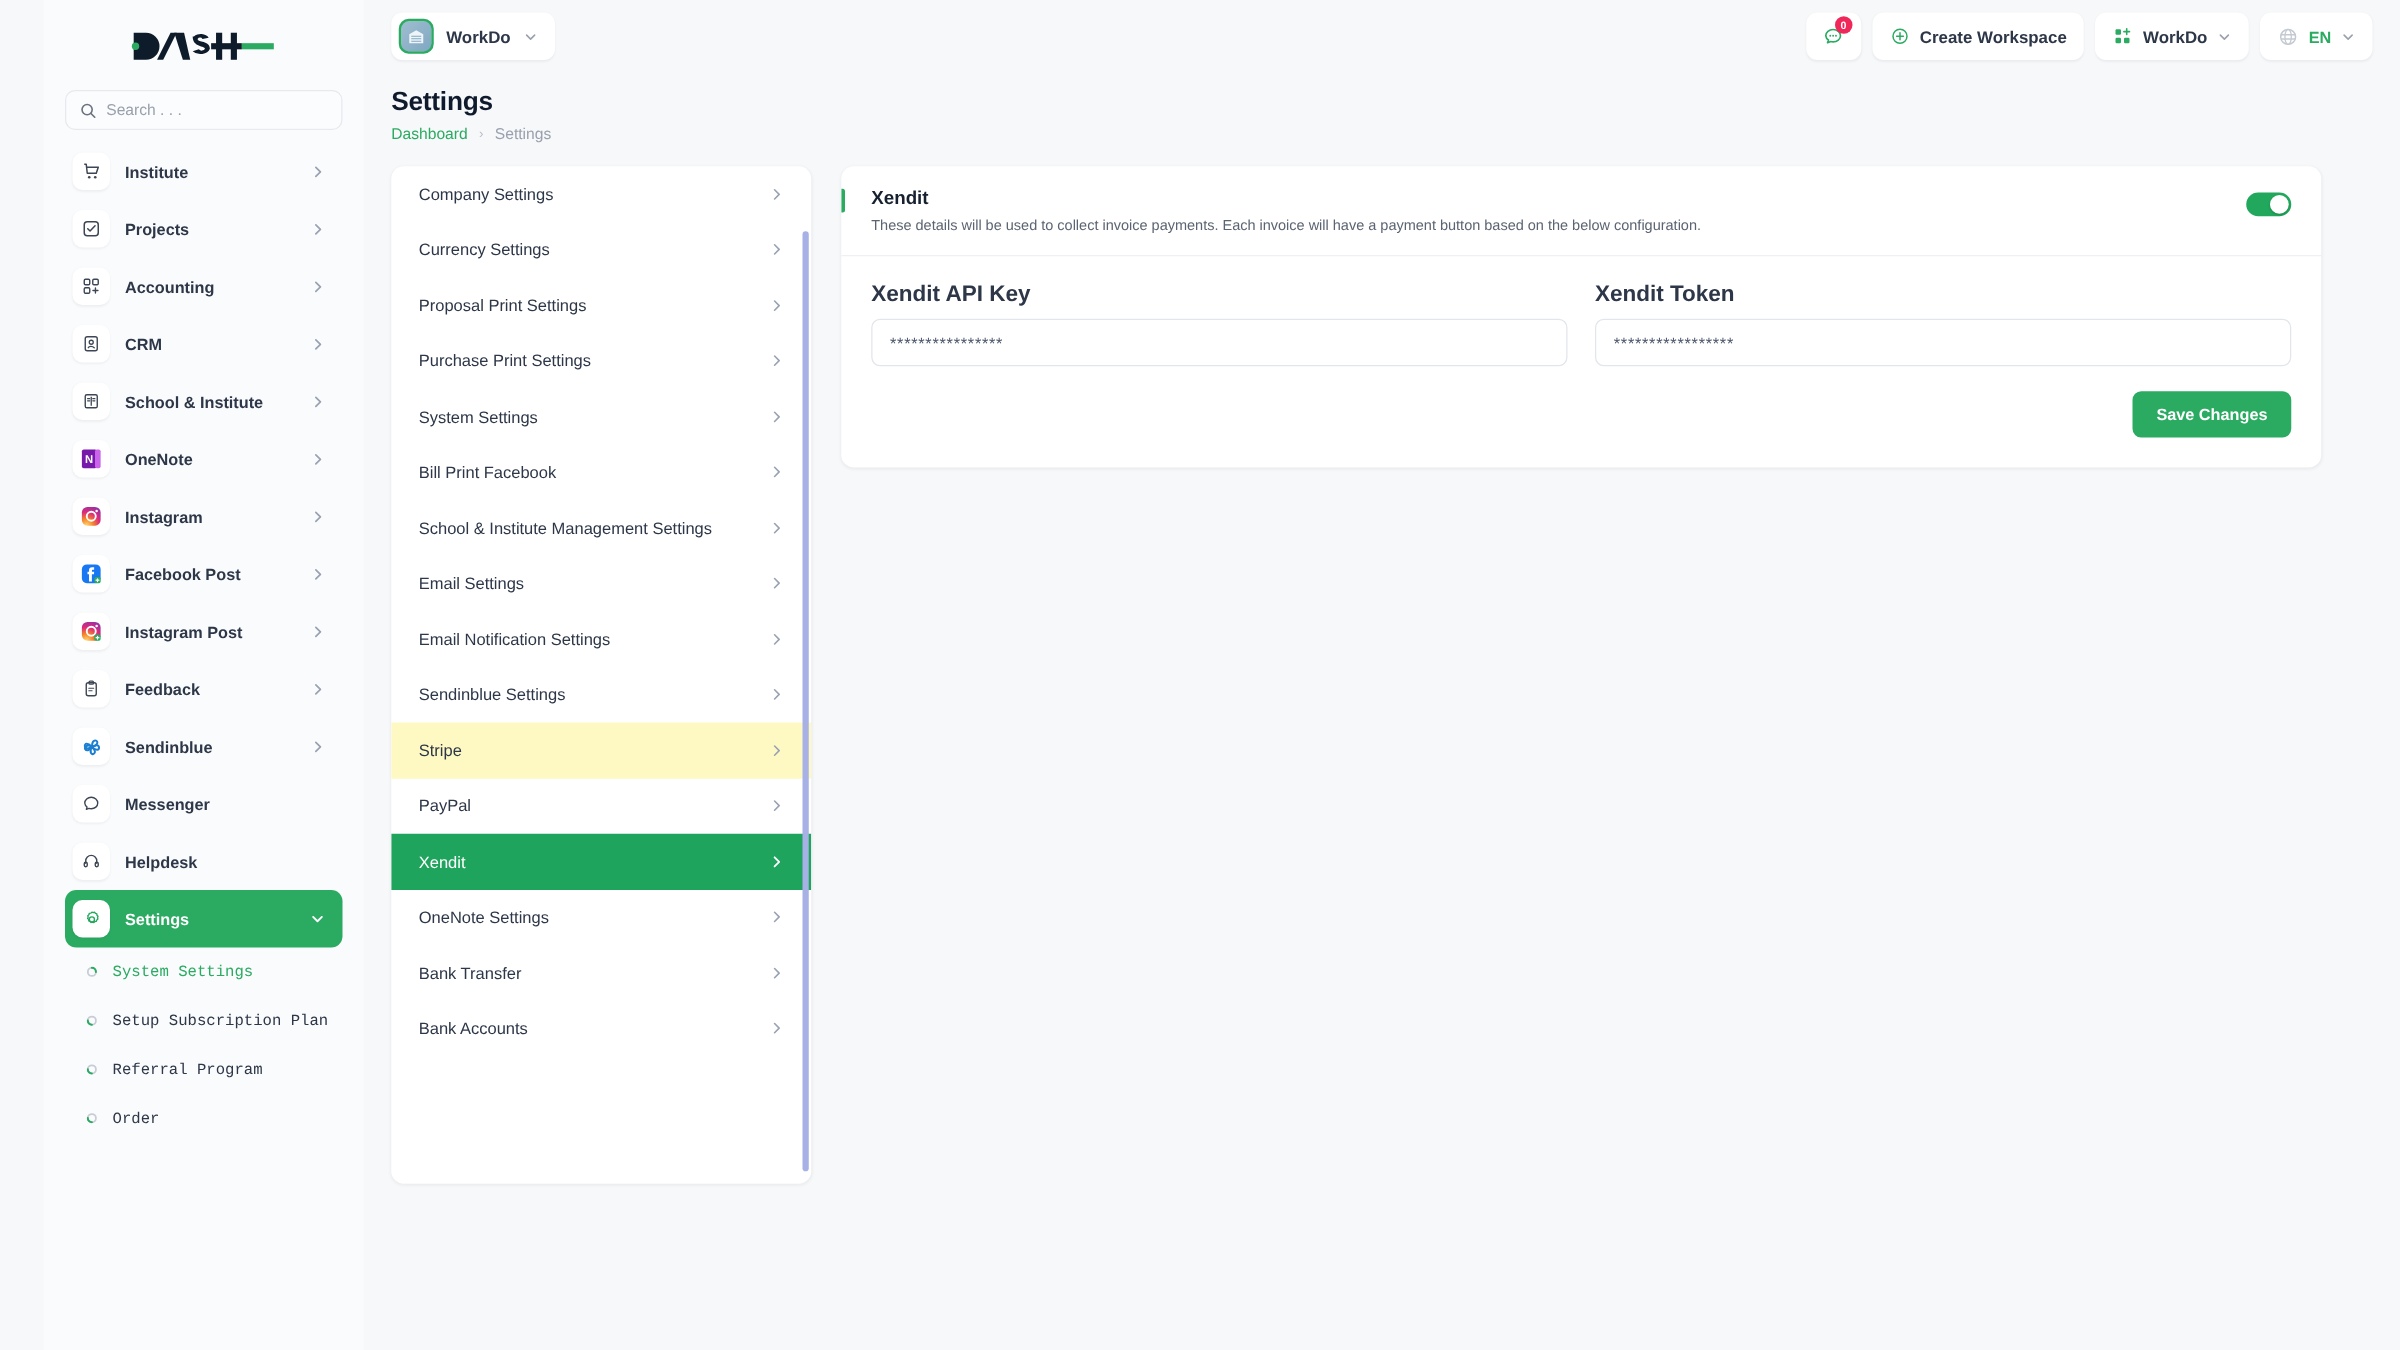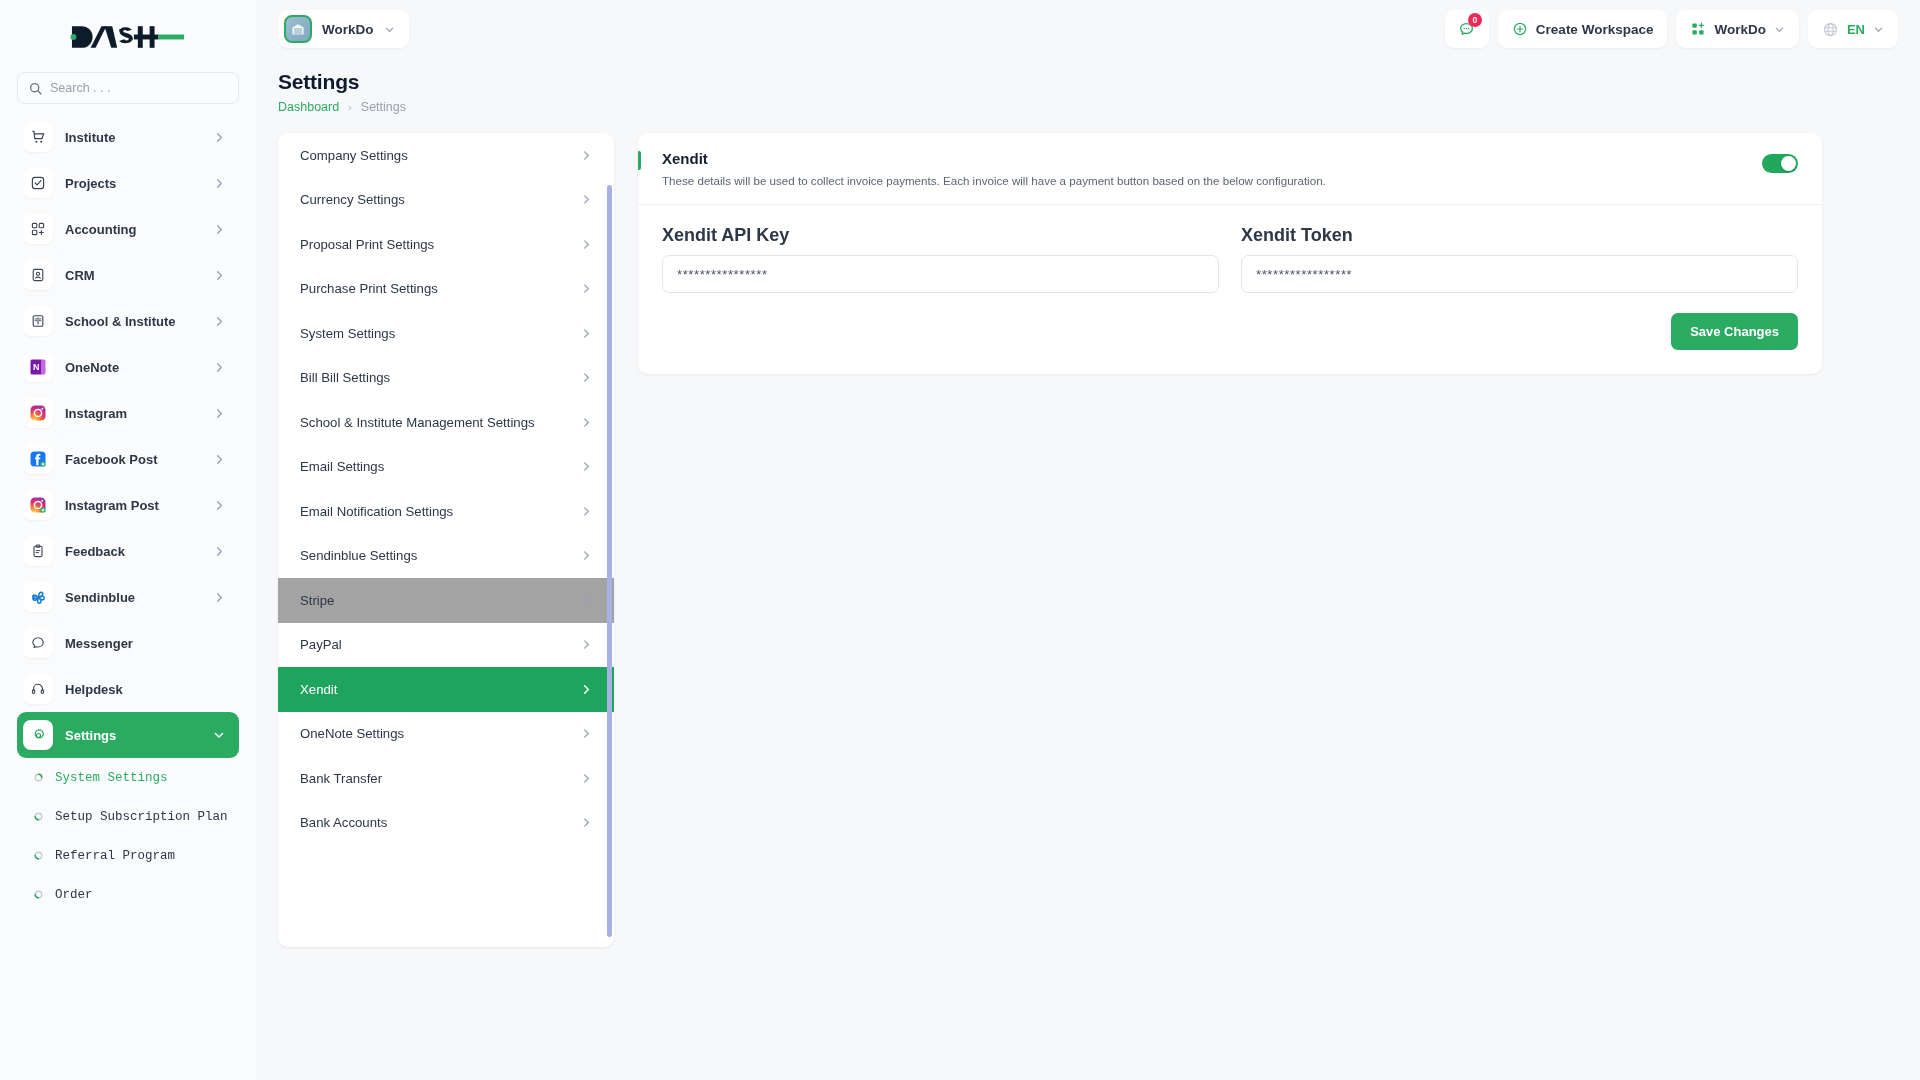--- a/index.html
+++ b/index.html
@@ -14,20 +14,21 @@
   
   .app { position: relative; width: 1920px; height: 1080px; display: flex; }
 
   
   .sidebar {
     width: 256px; height: 1080px;
     background: #fafbfc;
     position: relative;
     overflow: hidden;
     flex: 0 0 256px;
+    margin-left: 35px;
   }
   .brand {
     height: 68px;
     display: flex; align-items: center; justify-content: center;
     padding-top: 6px;
   }
   .logo-svg { width: 118px; height: 34px; display:block; }
 
   .search-wrap { padding: 4px 17px 10px 17px; }
   .search-box {
@@ -175,21 +176,21 @@
     height: 44.5px;
     display: flex; align-items: center;
     padding: 0 22px 0 22px;
     font-size: 13.2px;
     color: #2d3748;
     cursor: pointer;
     position: relative;
   }
   .set-item .set-label { flex: 1 1 auto; }
   .set-item .set-chev { color: #98a2b3; display: flex; }
-  .set-item.hovered { background: #a3a3a3; }
+  .set-item.hovered { background: #fef9c3; }
   .set-item.active { background: #1fa45e; }
   .set-item.active .set-label { color: #ffffff; }
   .set-item.active .set-chev { color: #ffffff; }
   .scroll-track {
     position: absolute; right: 2px; top: 52px;
     width: 5px; height: 752px;
     border-radius: 3px;
     background: transparent;
   }
   .scroll-thumb {
@@ -693,21 +694,21 @@
           </div>
           <div class="set-item">
             <span class="set-label">System Settings</span>
             <span class="set-chev">
                 <svg width="11" height="11" viewBox="0 0 12 12">
                   <path d="M4 2l4 4-4 4" fill="none" stroke="currentColor" stroke-width="1.4" stroke-linecap="round" stroke-linejoin="round"></path>
                 </svg>
               </span>
           </div>
           <div class="set-item">
-            <span class="set-label">Bill Bill Settings</span>
+            <span class="set-label">Bill Print Facebook</span>
             <span class="set-chev">
                 <svg width="11" height="11" viewBox="0 0 12 12">
                   <path d="M4 2l4 4-4 4" fill="none" stroke="currentColor" stroke-width="1.4" stroke-linecap="round" stroke-linejoin="round"></path>
                 </svg>
               </span>
           </div>
           <div class="set-item">
             <span class="set-label">School &amp; Institute Management Settings</span>
             <span class="set-chev">
                 <svg width="11" height="11" viewBox="0 0 12 12">

